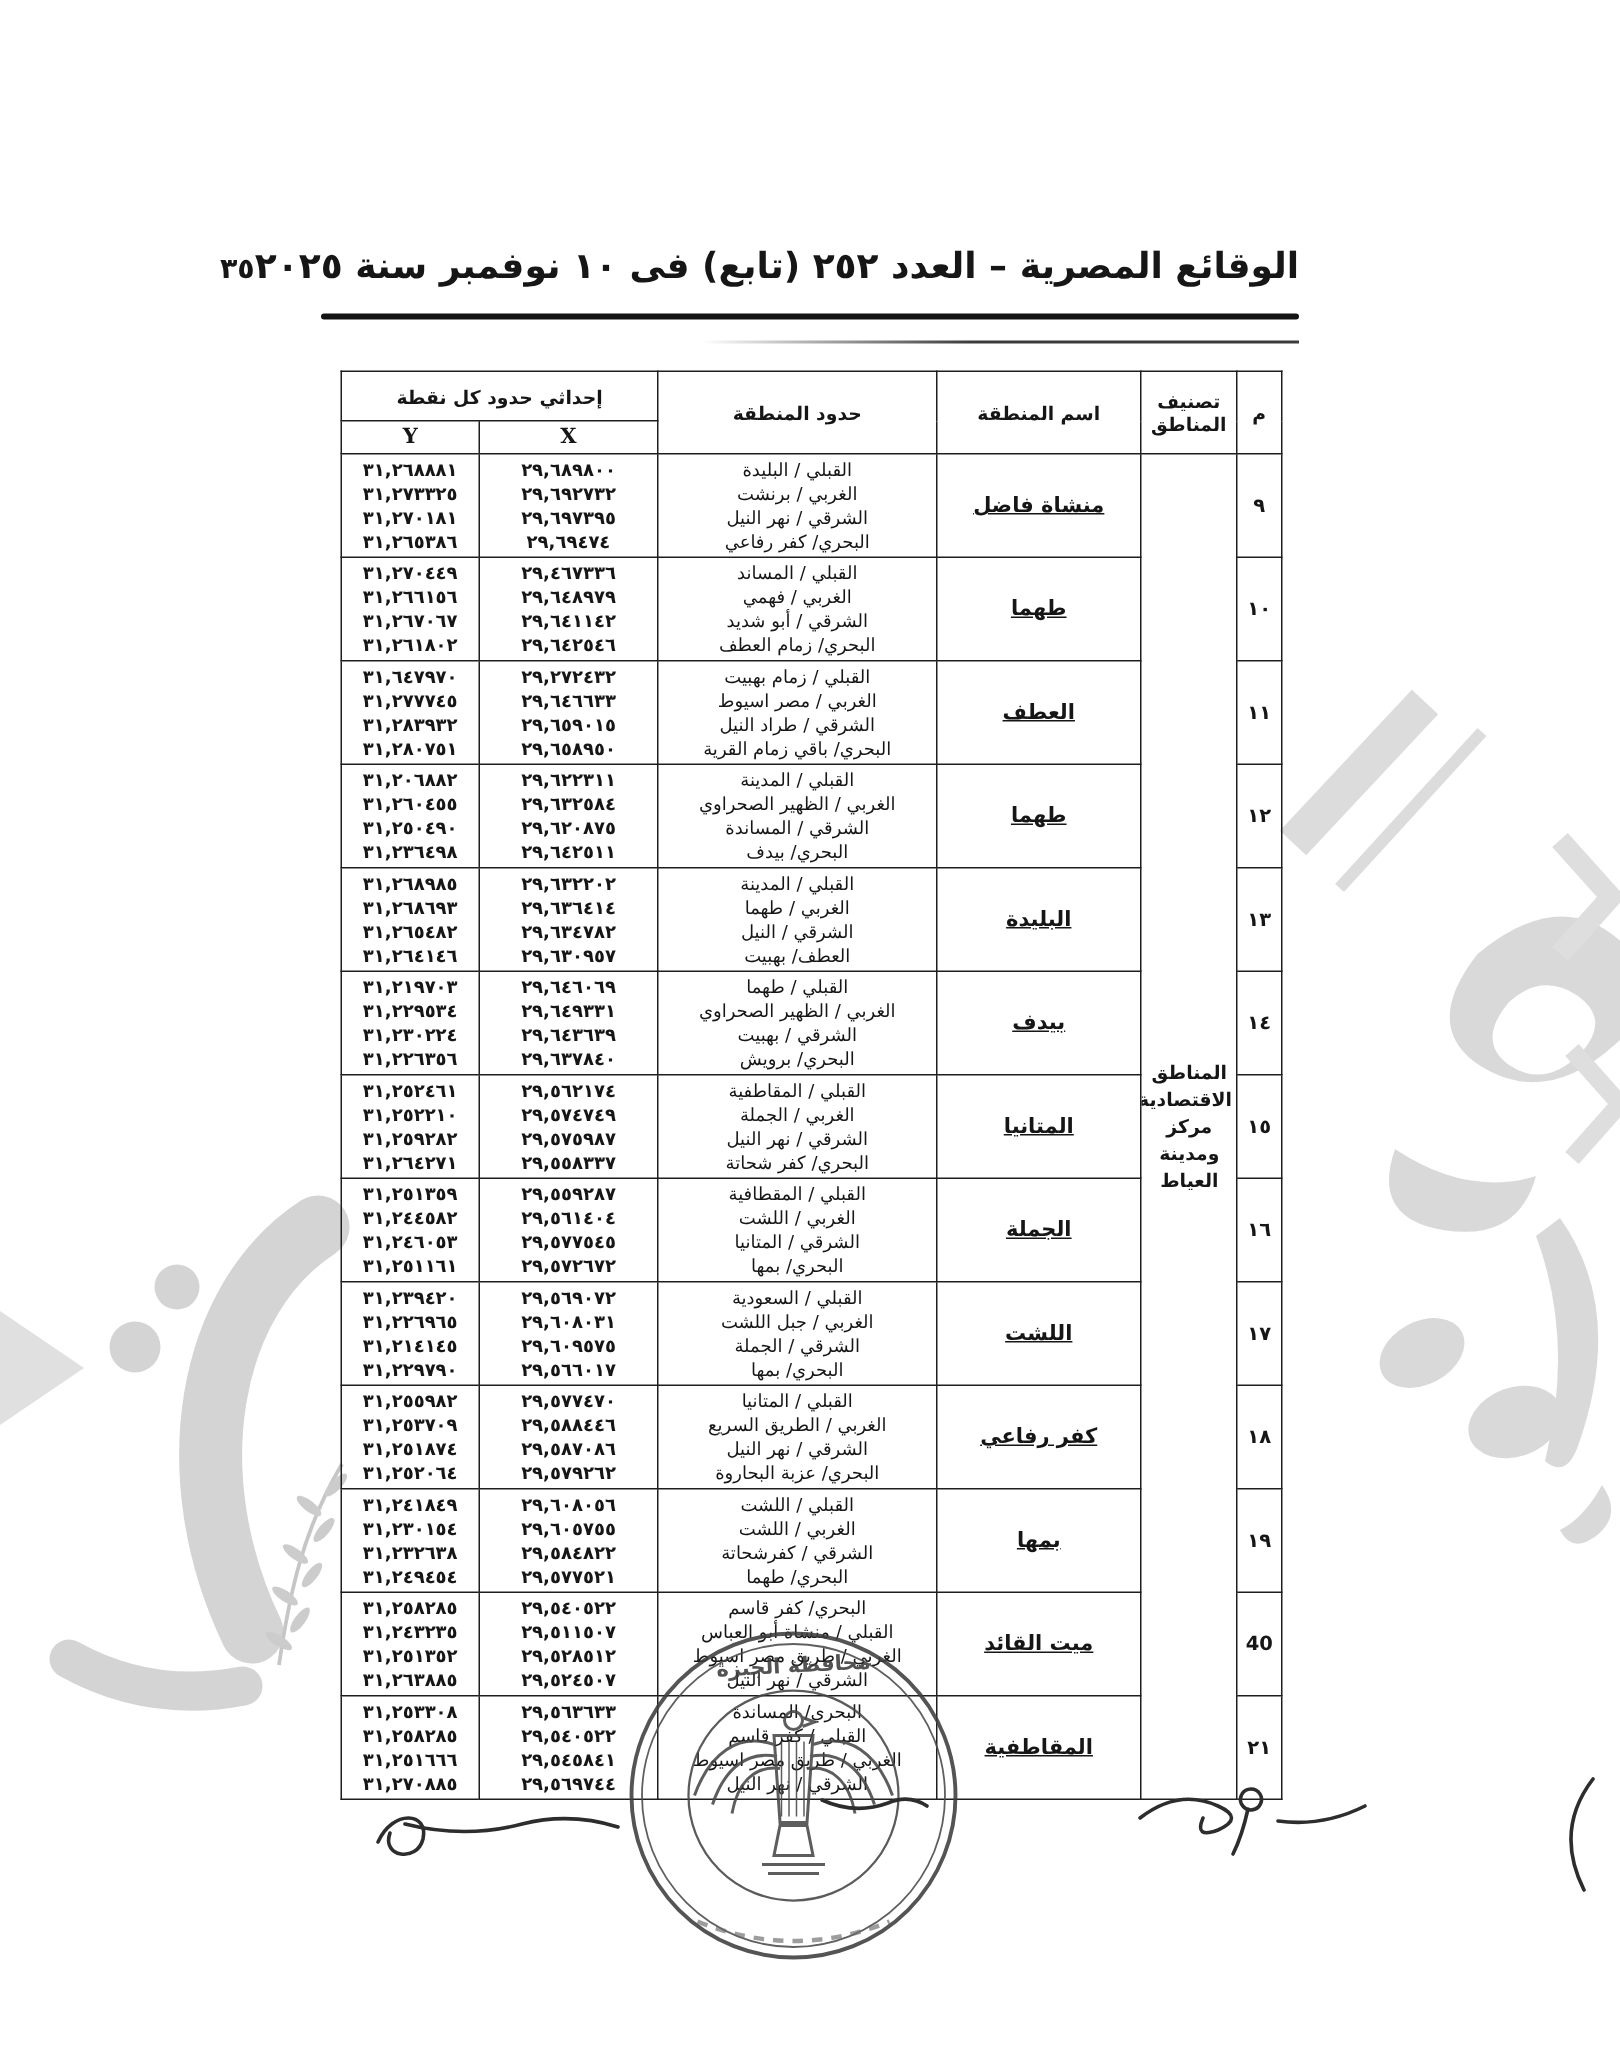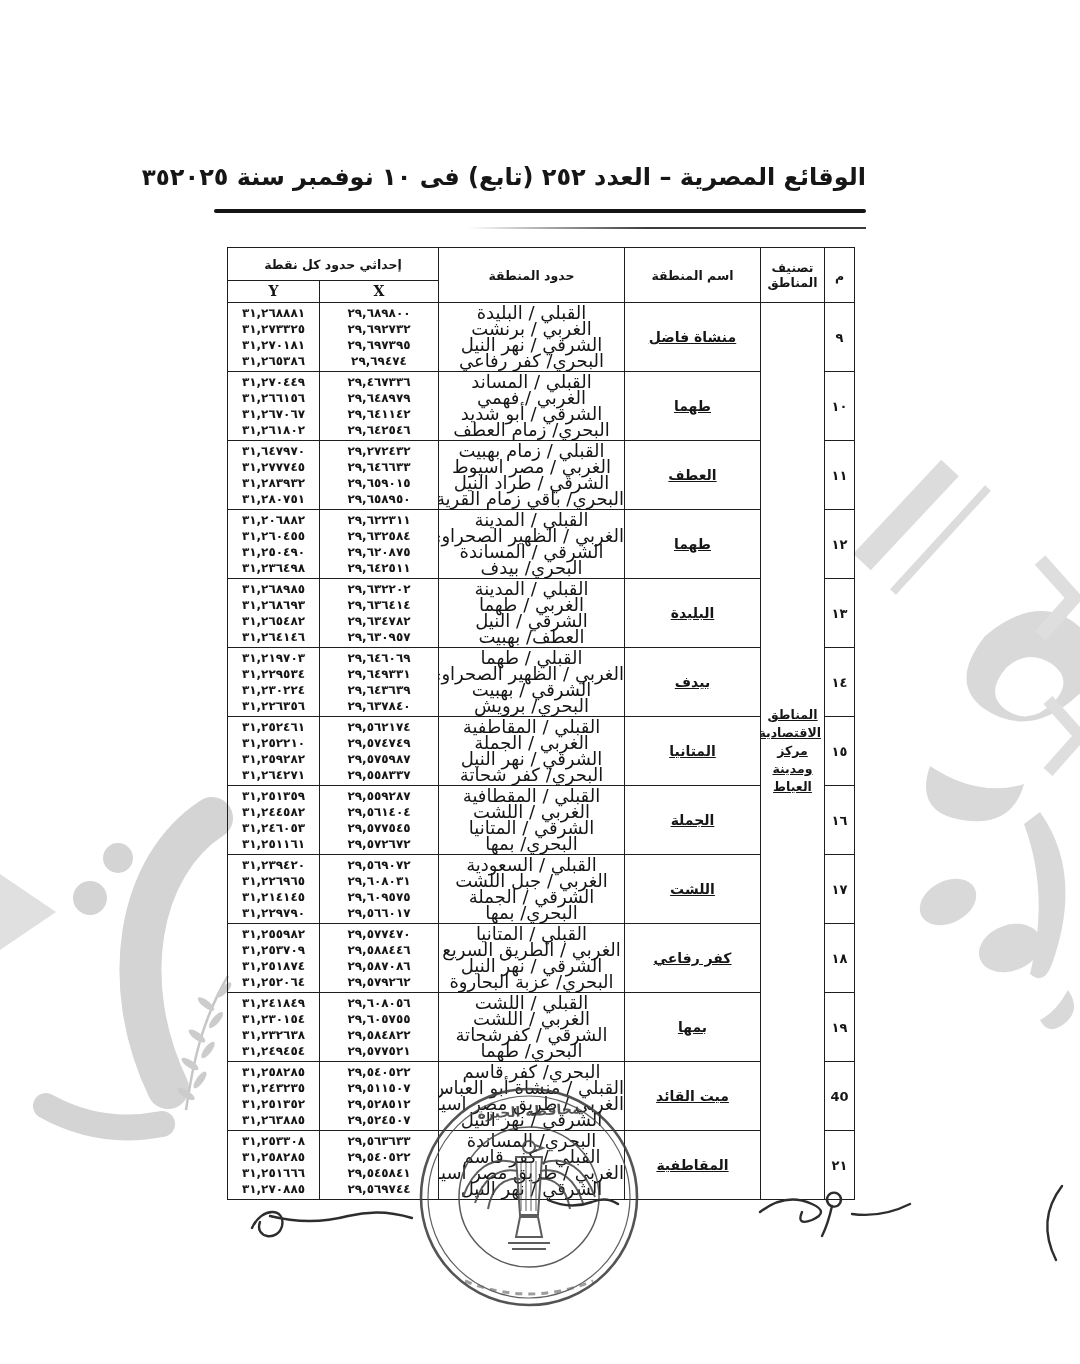--- a/index.html
+++ b/index.html
@@ -7,42 +7,42 @@
     width:1080px;height:1364px;position:relative;overflow:hidden;
     background:#ffffff;color:#161616;
     font-family:"DejaVu Sans",sans-serif;direction:rtl;
   }
   
   .page-header{
     position:absolute;top:163px;right:214px;width:652px;
     display:flex;justify-content:space-between;align-items:baseline;
     font-weight:bold;font-size:24px;letter-spacing:-0.5px;white-space:nowrap;
   }
-  .page-header .pagenum{font-size:23px;}
+  .page-header .pagenum{font-size:19px;}
   .rule-thick{position:absolute;top:209px;right:214px;width:652px;height:4px;background:#141414;border-radius:2px;}
   .rule-thin{position:absolute;top:227px;left:468px;width:398px;height:2px;
     background:linear-gradient(to left,#3b3b3b 55%,rgba(59,59,59,0));}
   
   table.gazette{
     position:absolute;top:247px;right:225px;width:627px;
     border-collapse:collapse;table-layout:fixed;background:transparent;
   }
   table.gazette th,table.gazette td{
     border:1.6px solid #1e1e1e;padding:0;text-align:center;vertical-align:middle;
     overflow:hidden;
   }
   thead th{font-size:12.5px;font-weight:bold;line-height:15px;}
   th.th-coords{height:32px;}
   th.th-sub{height:21px;font-family:"DejaVu Serif",serif;font-size:14px;font-weight:bold;}
   tbody tr{height:69px;}
   td.serial-cell{font-size:13px;font-weight:bold;}
   td.classification-cell{vertical-align:middle;}
-  .class-text{font-size:12.5px;font-weight:bold;line-height:18px;padding:0 3px;text-decoration:underline;}
+  .class-text{font-size:12.5px;font-weight:bold;line-height:18px;padding:0 3px;}
   td.name-cell{font-size:14px;font-weight:bold;letter-spacing:0;text-decoration:underline;}
-  td.bounds-cell{text-align:right;padding:2px 12px 2px 2px;font-size:18px;}
+  td.bounds-cell{text-align:right;padding:2px 12px 2px 2px;font-size:12px;}
   td.bounds-cell .line{line-height:16.2px;white-space:nowrap;}
   td.coord-cell{font-size:12px;font-weight:bold;direction:ltr;}
   td.coord-cell .line{line-height:16.2px;white-space:nowrap;}
   
   .stamp{position:absolute;left:403px;top:1083px;width:252px;height:240px;opacity:.88;pointer-events:none;}
   .stamp .top-text{
     position:absolute;top:20px;left:0;width:100%;text-align:center;
     font-size:14px;font-weight:bold;color:#3c3c3c;letter-spacing:2px;
     transform:rotate(-3deg);
   }

